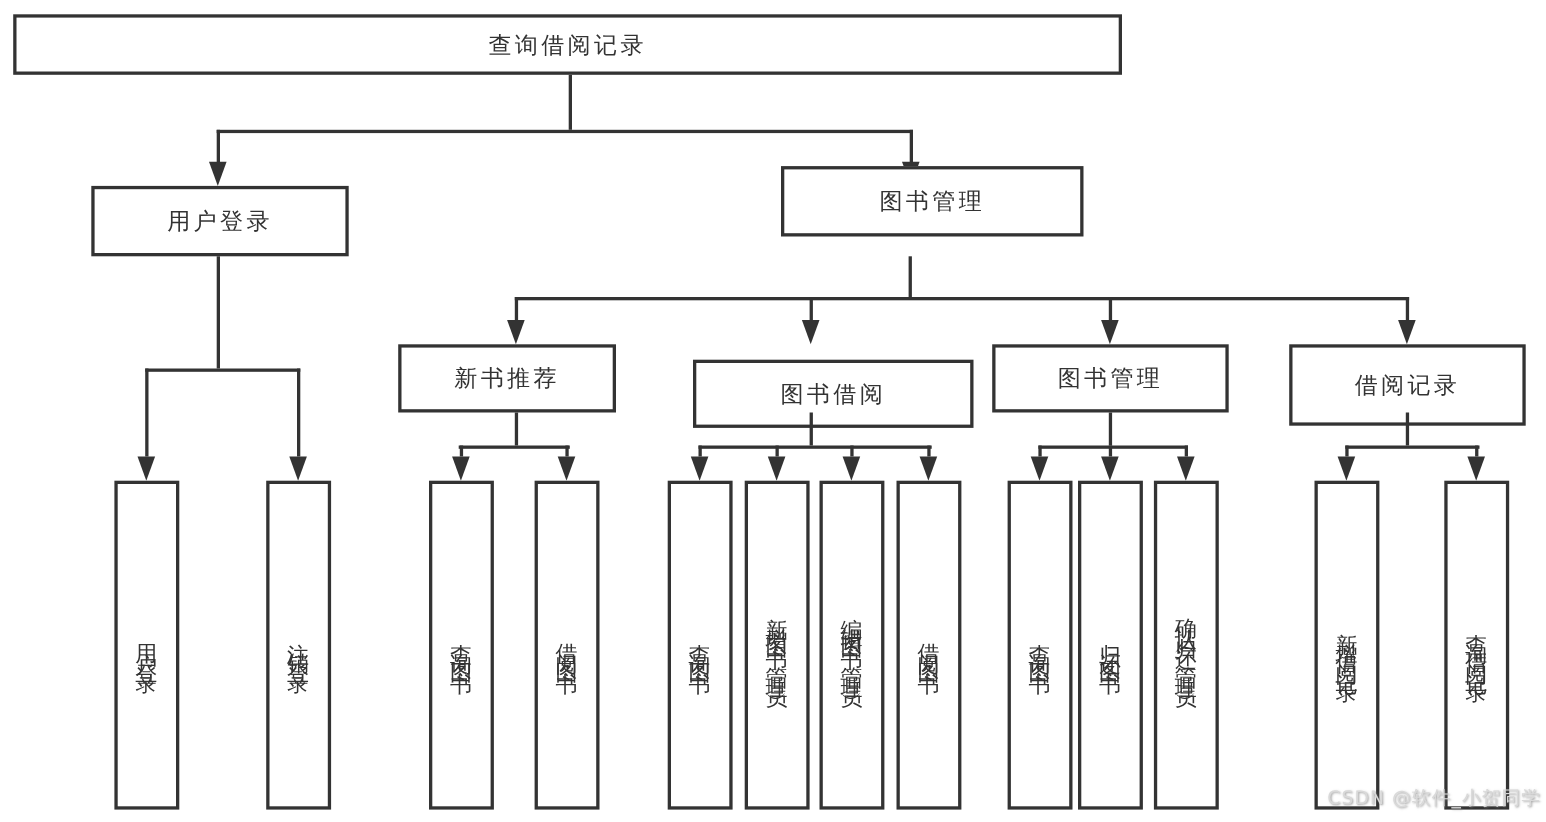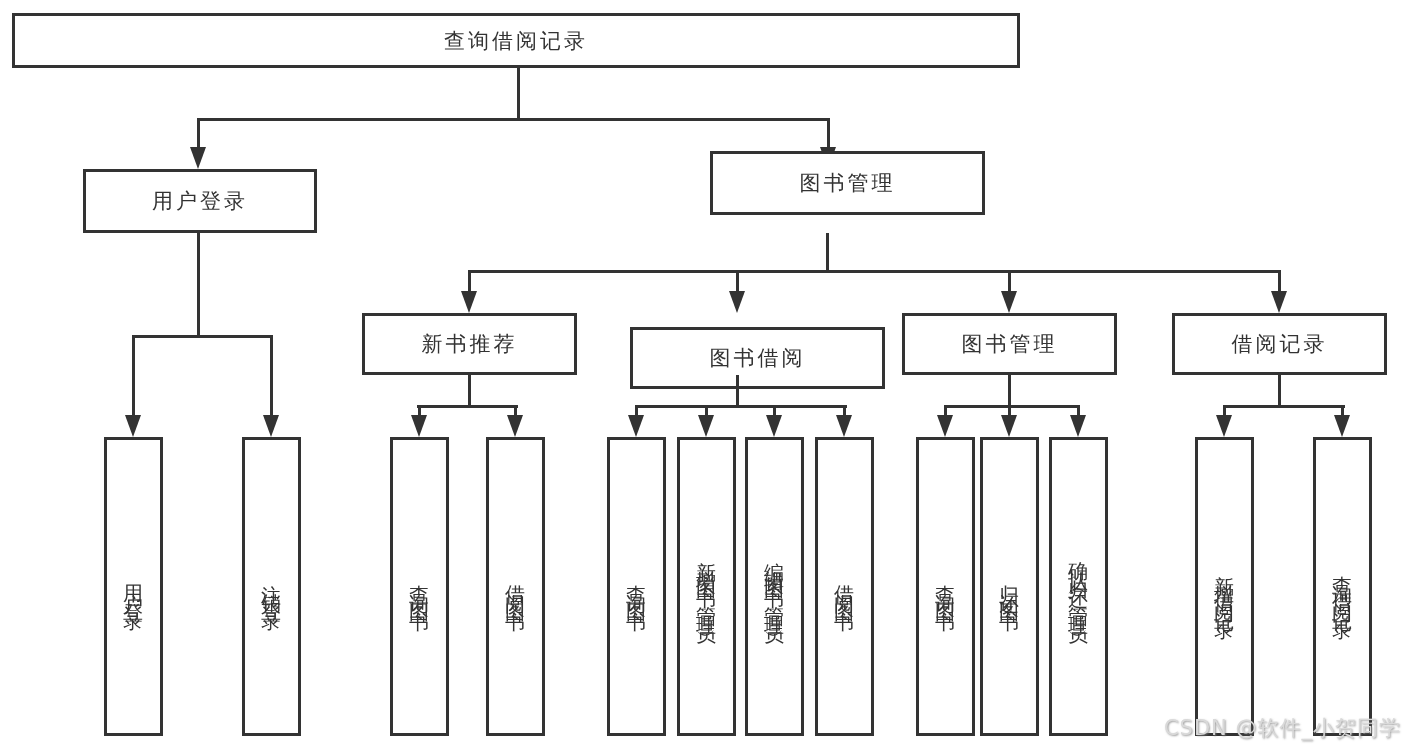--- a/index.html
+++ b/index.html
@@ -25,21 +25,21 @@
   }
   .hline{position:absolute;height:3px;background:var(--line);}
   .vline{position:absolute;width:3px;background:var(--line);}
   .arrow{
     position:absolute;width:0;height:0;
     border-left:8px solid transparent;border-right:8px solid transparent;
     border-top:22px solid var(--line);
   }
   .watermark{
     position:absolute;top:714px;right:4px;
-    font-size:21px;letter-spacing:1px;color:var(--watermark);
+    font-size:17px;letter-spacing:1px;color:var(--watermark);
     text-shadow:1px 1px 2px rgba(120,120,120,0.75);
     white-space:nowrap;
   }
 </style>
 </head>
 <body>
 
 <div id="stage">
 
   <div class="box" style="left:12px;top:13px;width:1008px;height:55px">查询借阅记录</div>
@@ -65,24 +65,24 @@
   <div class="hline" style="left:468px;top:270px;width:813px"></div>
   <div class="vline" style="left:468px;top:270px;height:21px"></div>
   <div class="arrow" style="left:461px;top:291px"></div>
   <div class="vline" style="left:736px;top:270px;height:21px"></div>
   <div class="arrow" style="left:729px;top:291px"></div>
   <div class="vline" style="left:1008px;top:270px;height:21px"></div>
   <div class="arrow" style="left:1001px;top:291px"></div>
   <div class="vline" style="left:1278px;top:270px;height:21px"></div>
   <div class="arrow" style="left:1271px;top:291px"></div>
 
-  <div class="box" style="left:362px;top:313px;width:215px;height:62px">新书推荐</div>
+  <div class="box" style="left:362px;top:313px;width:198px;height:62px">新书推荐</div>
   <div class="box" style="left:630px;top:327px;width:255px;height:62px">图书借阅</div>
   <div class="box" style="left:902px;top:313px;width:215px;height:62px">图书管理</div>
-  <div class="box" style="left:1172px;top:313px;width:215px;height:62px">借阅记录</div>
+  <div class="box" style="left:1172px;top:313px;width:215px;height:74px">借阅记录</div>
 
   <div class="vline" style="left:468px;top:375px;height:30px"></div>
   <div class="hline" style="left:417px;top:405px;width:101px"></div>
   <div class="vline" style="left:418px;top:405px;height:10px"></div>
   <div class="arrow" style="left:411px;top:415px"></div>
   <div class="vline" style="left:514px;top:405px;height:10px"></div>
   <div class="arrow" style="left:507px;top:415px"></div>
 
   <div class="vline" style="left:736px;top:375px;height:30px"></div>
   <div class="hline" style="left:635px;top:405px;width:212px"></div>

